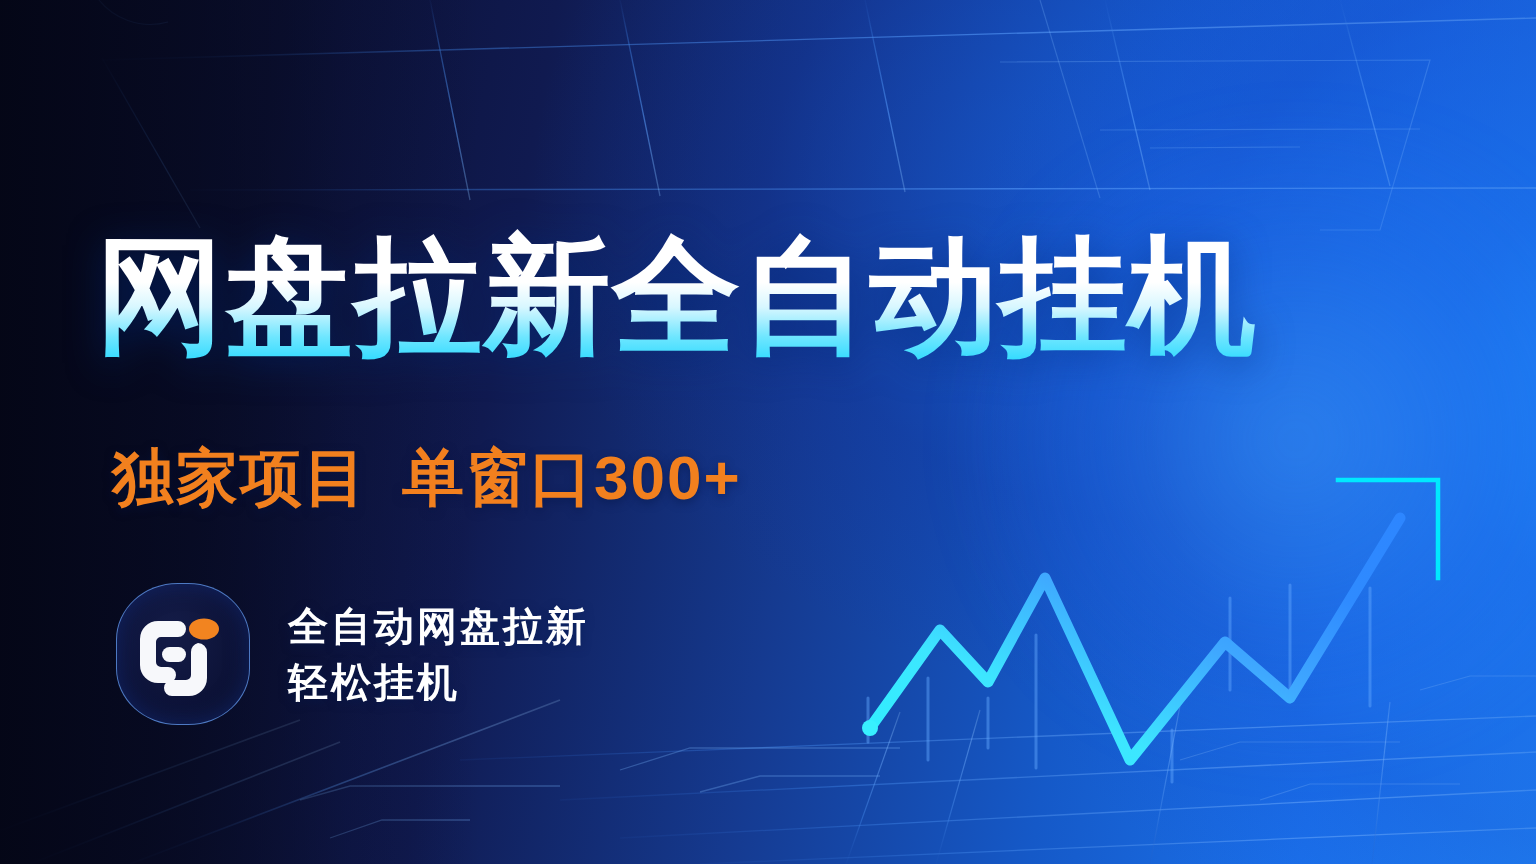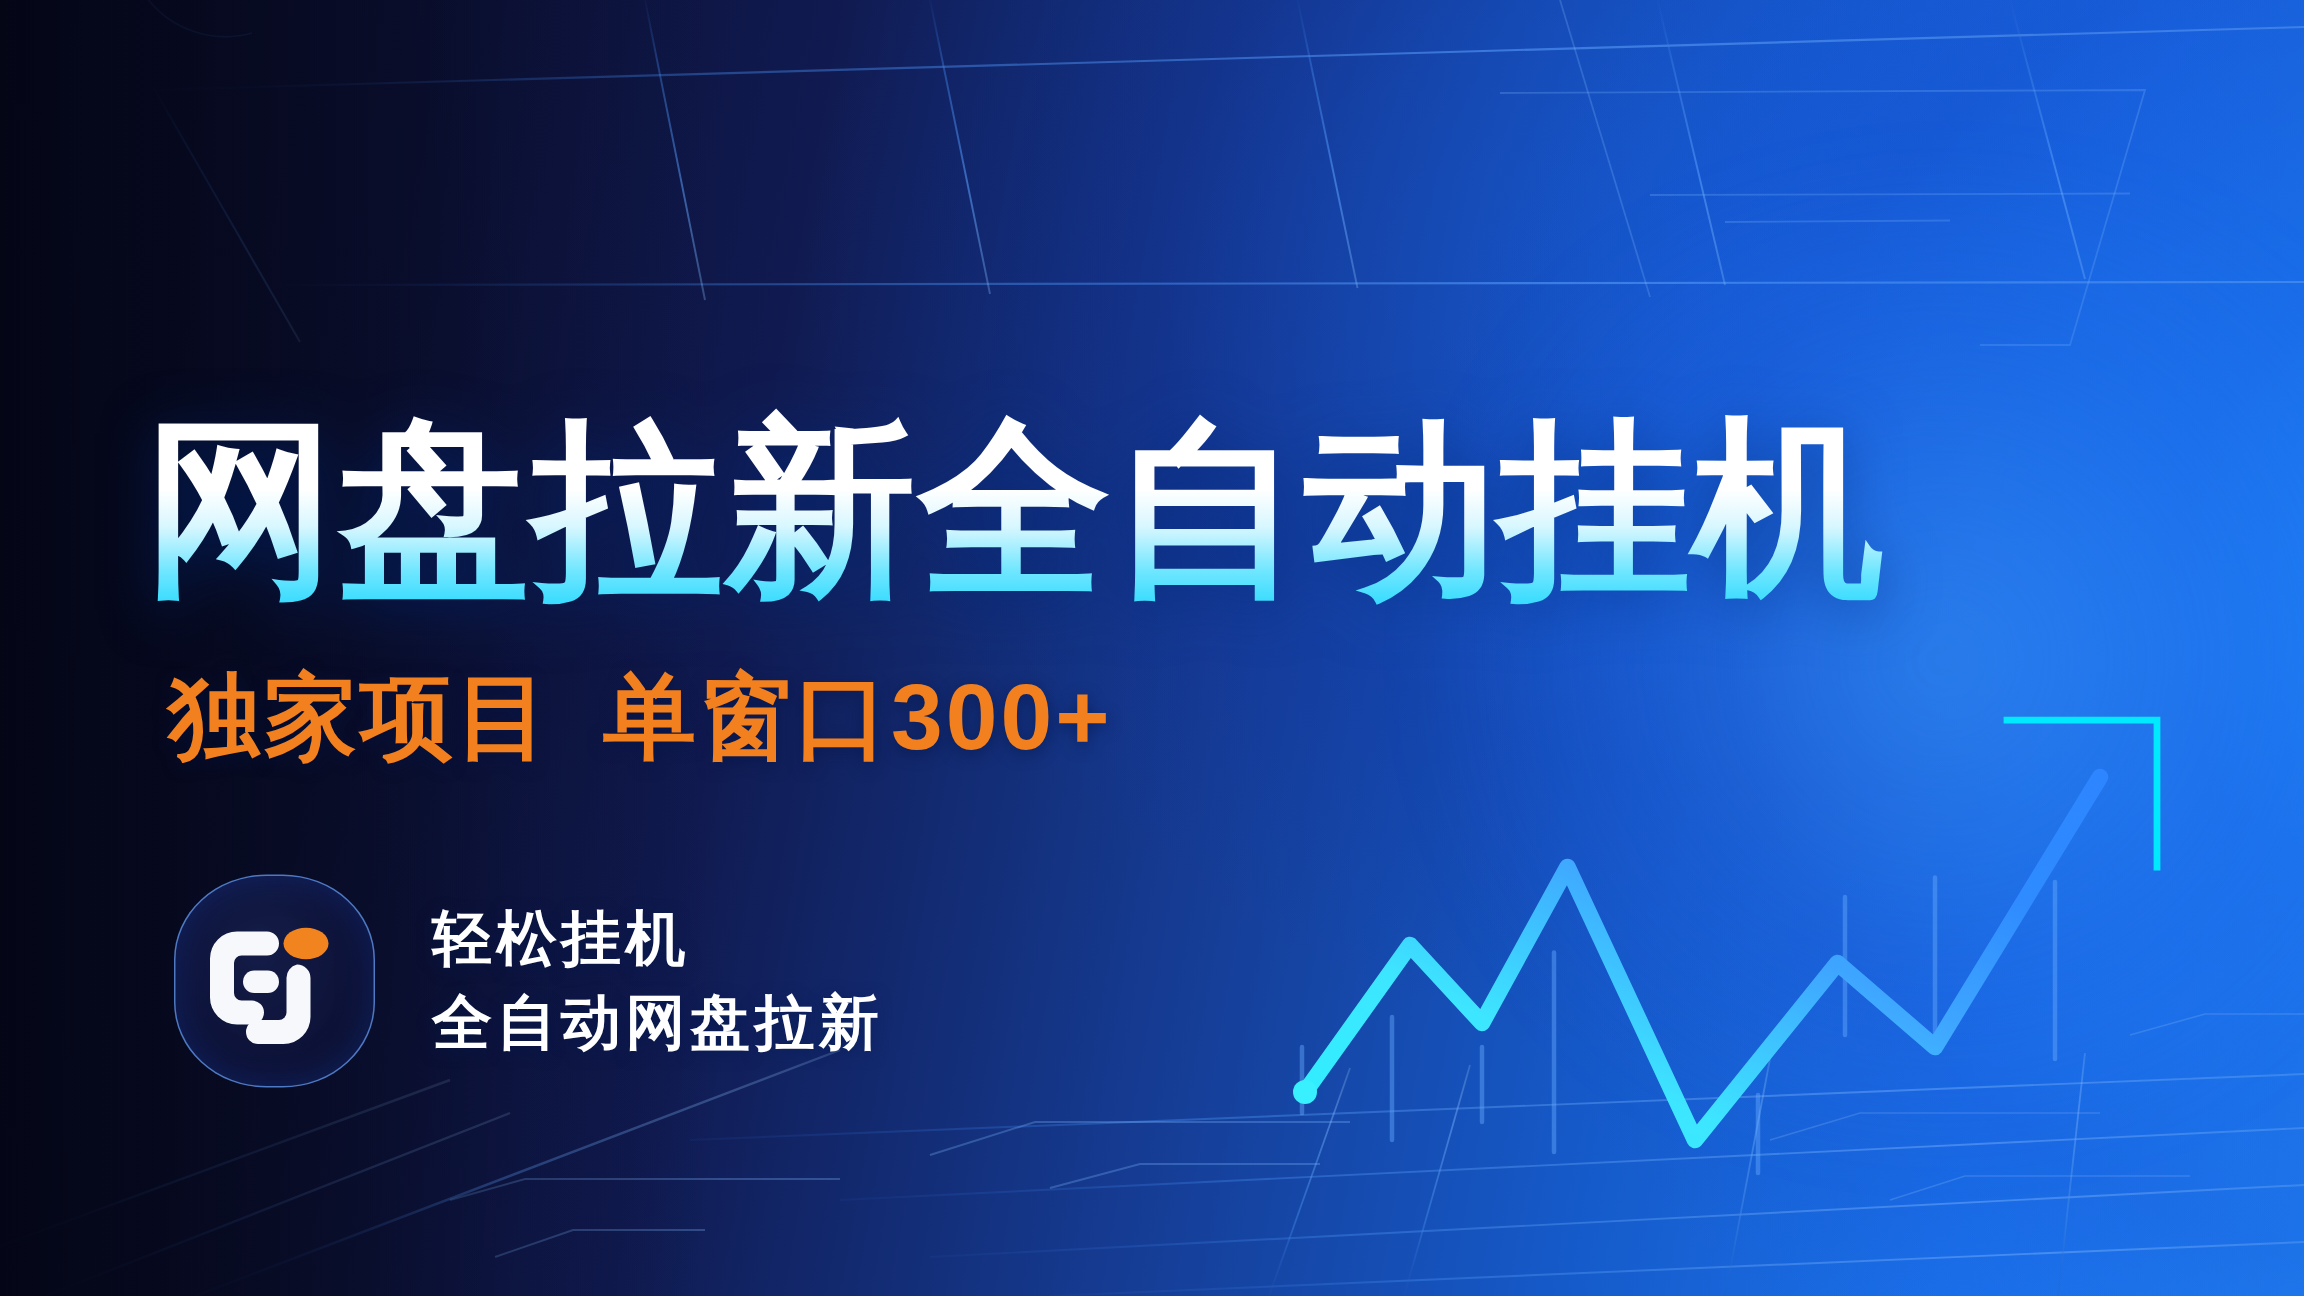--- a/index.html
+++ b/index.html
@@ -44,21 +44,20 @@
     filter: blur(24px);
     pointer-events: none;
   }
 
   
   .headline-wrap {
     position: absolute;
     left: 96px;
     top: 228px;
     width: 1340px;
-    margin-top: 44px;
   }
   .headline {
     margin: 0;
     font-size: 128px;
     line-height: 1.06;
     font-weight: 700;
     letter-spacing: 1px;
     white-space: nowrap;
     background: linear-gradient(180deg, #ffffff 0%, #ffffff 40%, #d8f7ff 58%, #6fe6ff 80%, #2ad9ff 100%);
     -webkit-background-clip: text;
@@ -303,18 +302,18 @@
                  h 14
                  a 5 5 0 0 0 5 -5
                  V 69
                  a 9 9 0 0 1 7 -9 z"></path>
 
         <ellipse cx="88" cy="46" rx="15" ry="10.5" fill="#f28420"></ellipse>
       </svg>
     </div>
 
     <div class="tagline">
+      <span>全自动网盘拉新</span>
       <span>轻松挂机</span>
-      <span>全自动网盘拉新</span>
     </div>
   </div>
 
 </div>
 
 </body></html>

